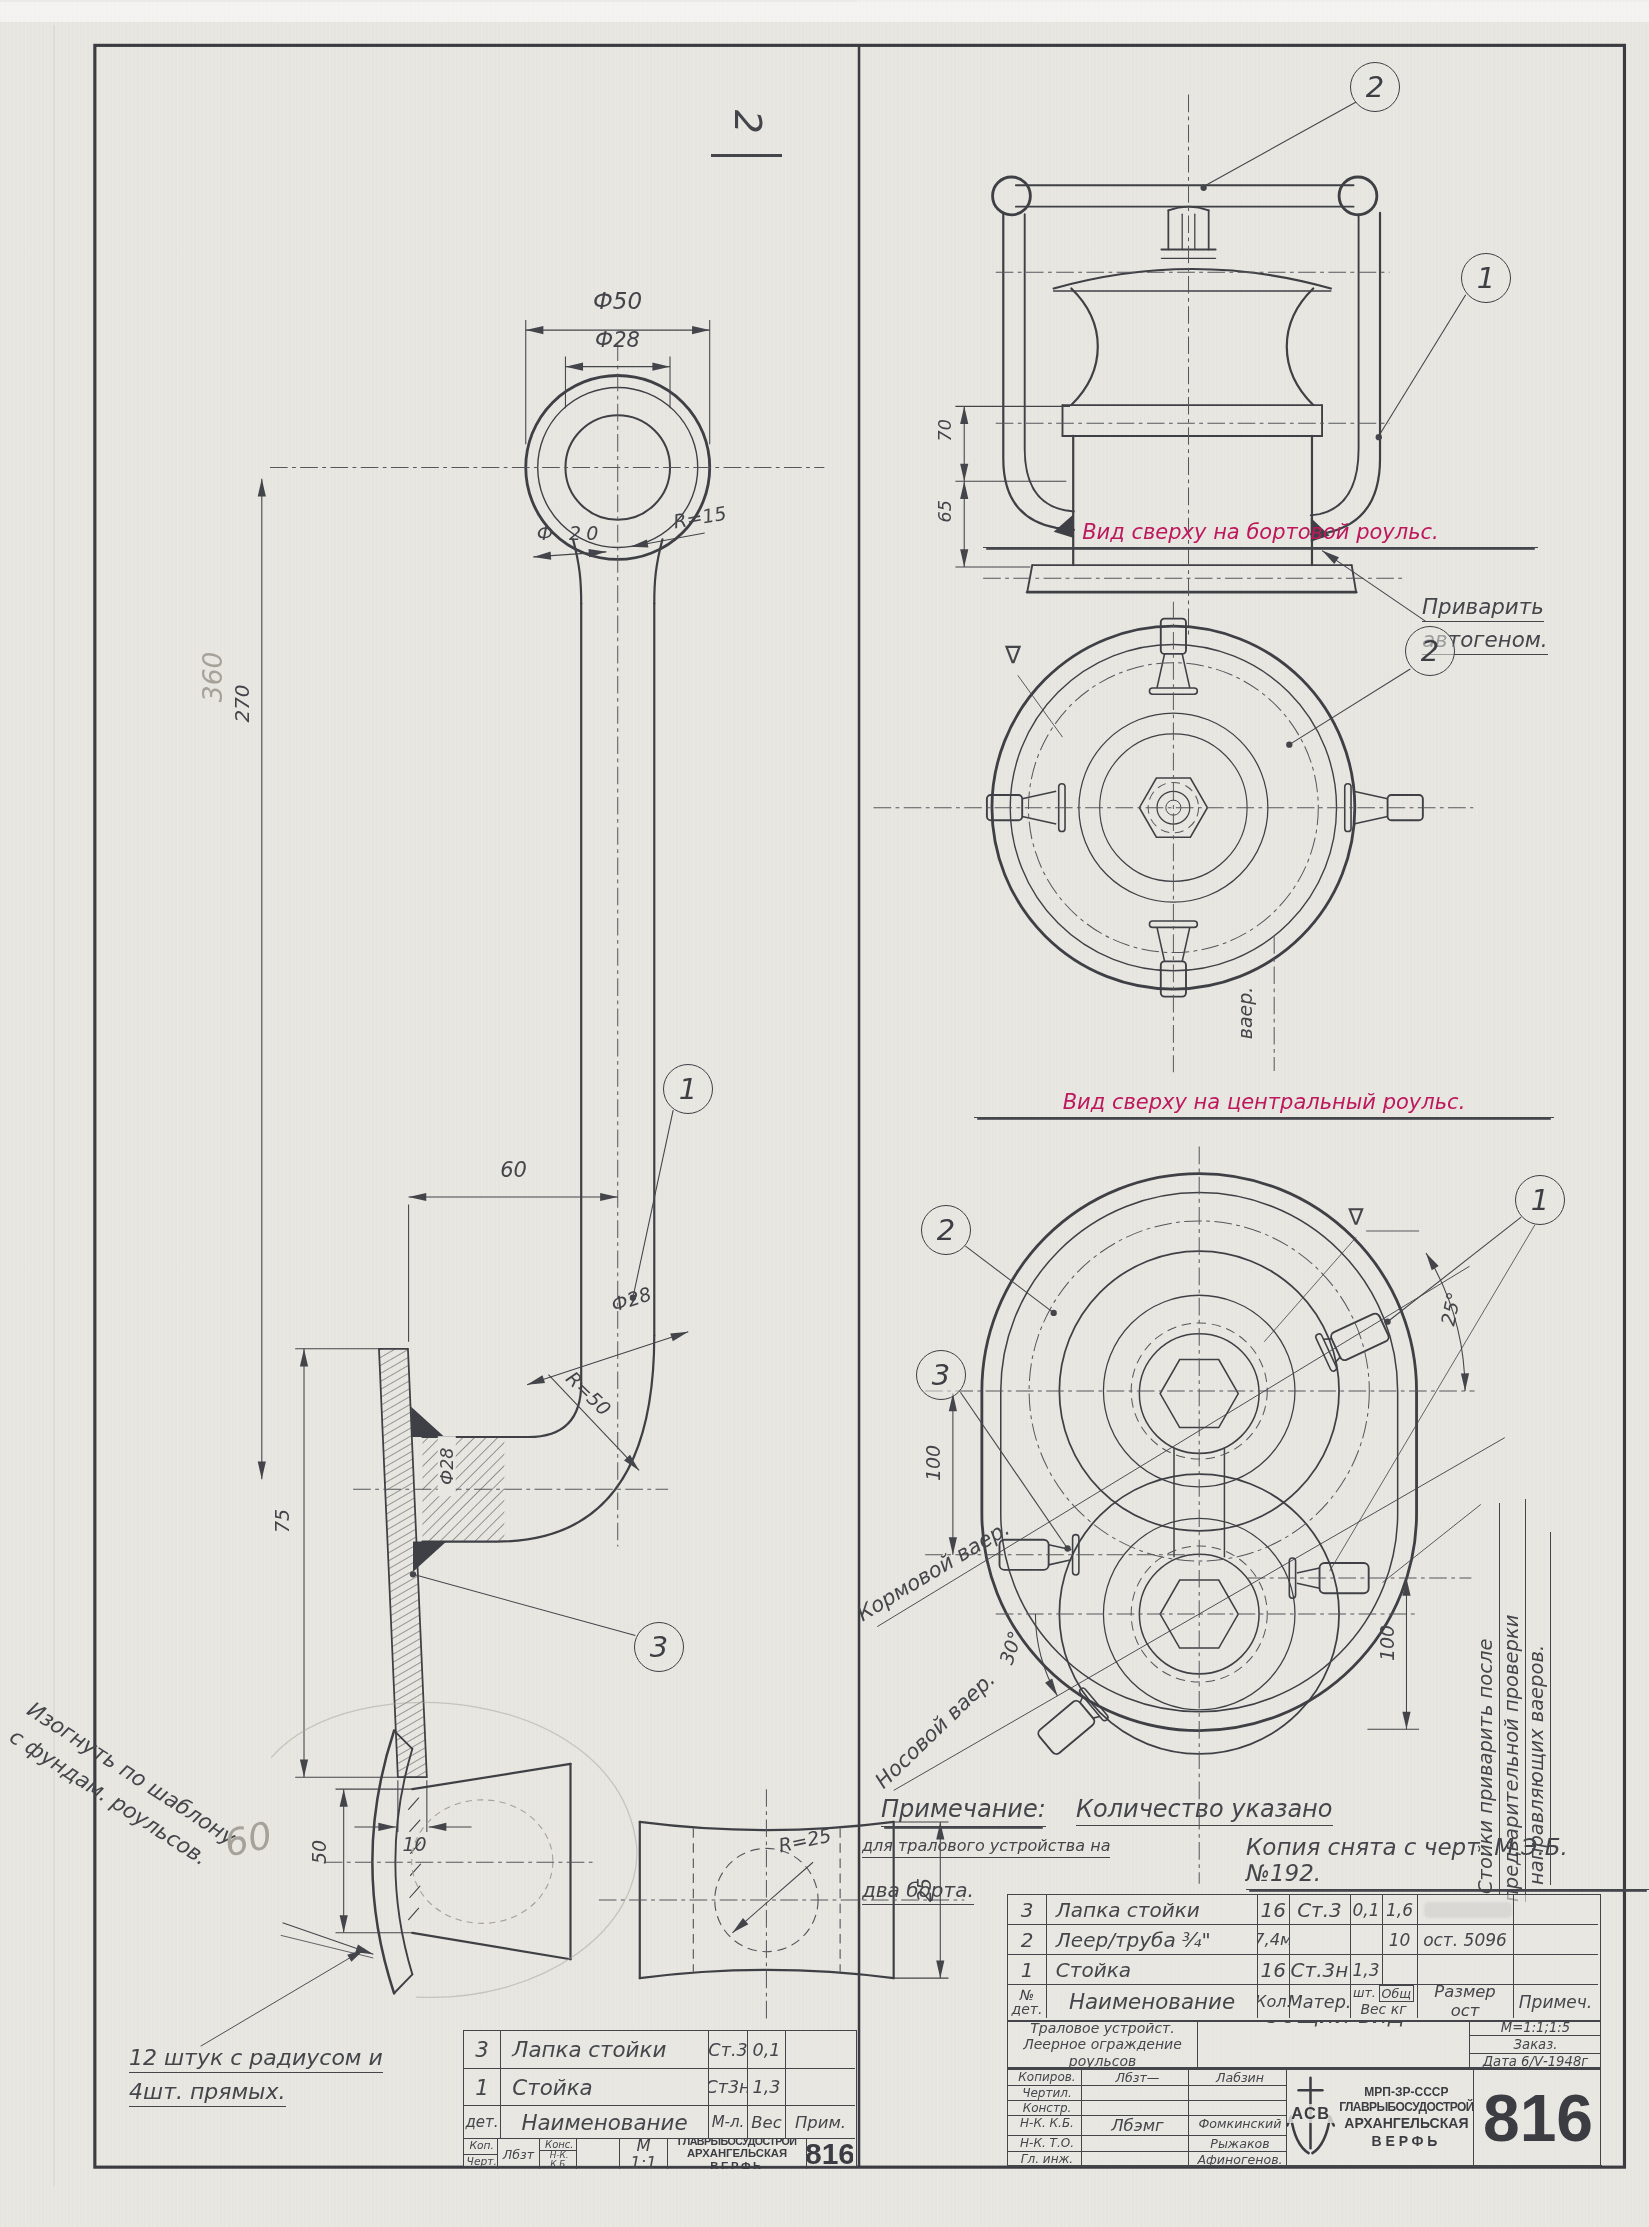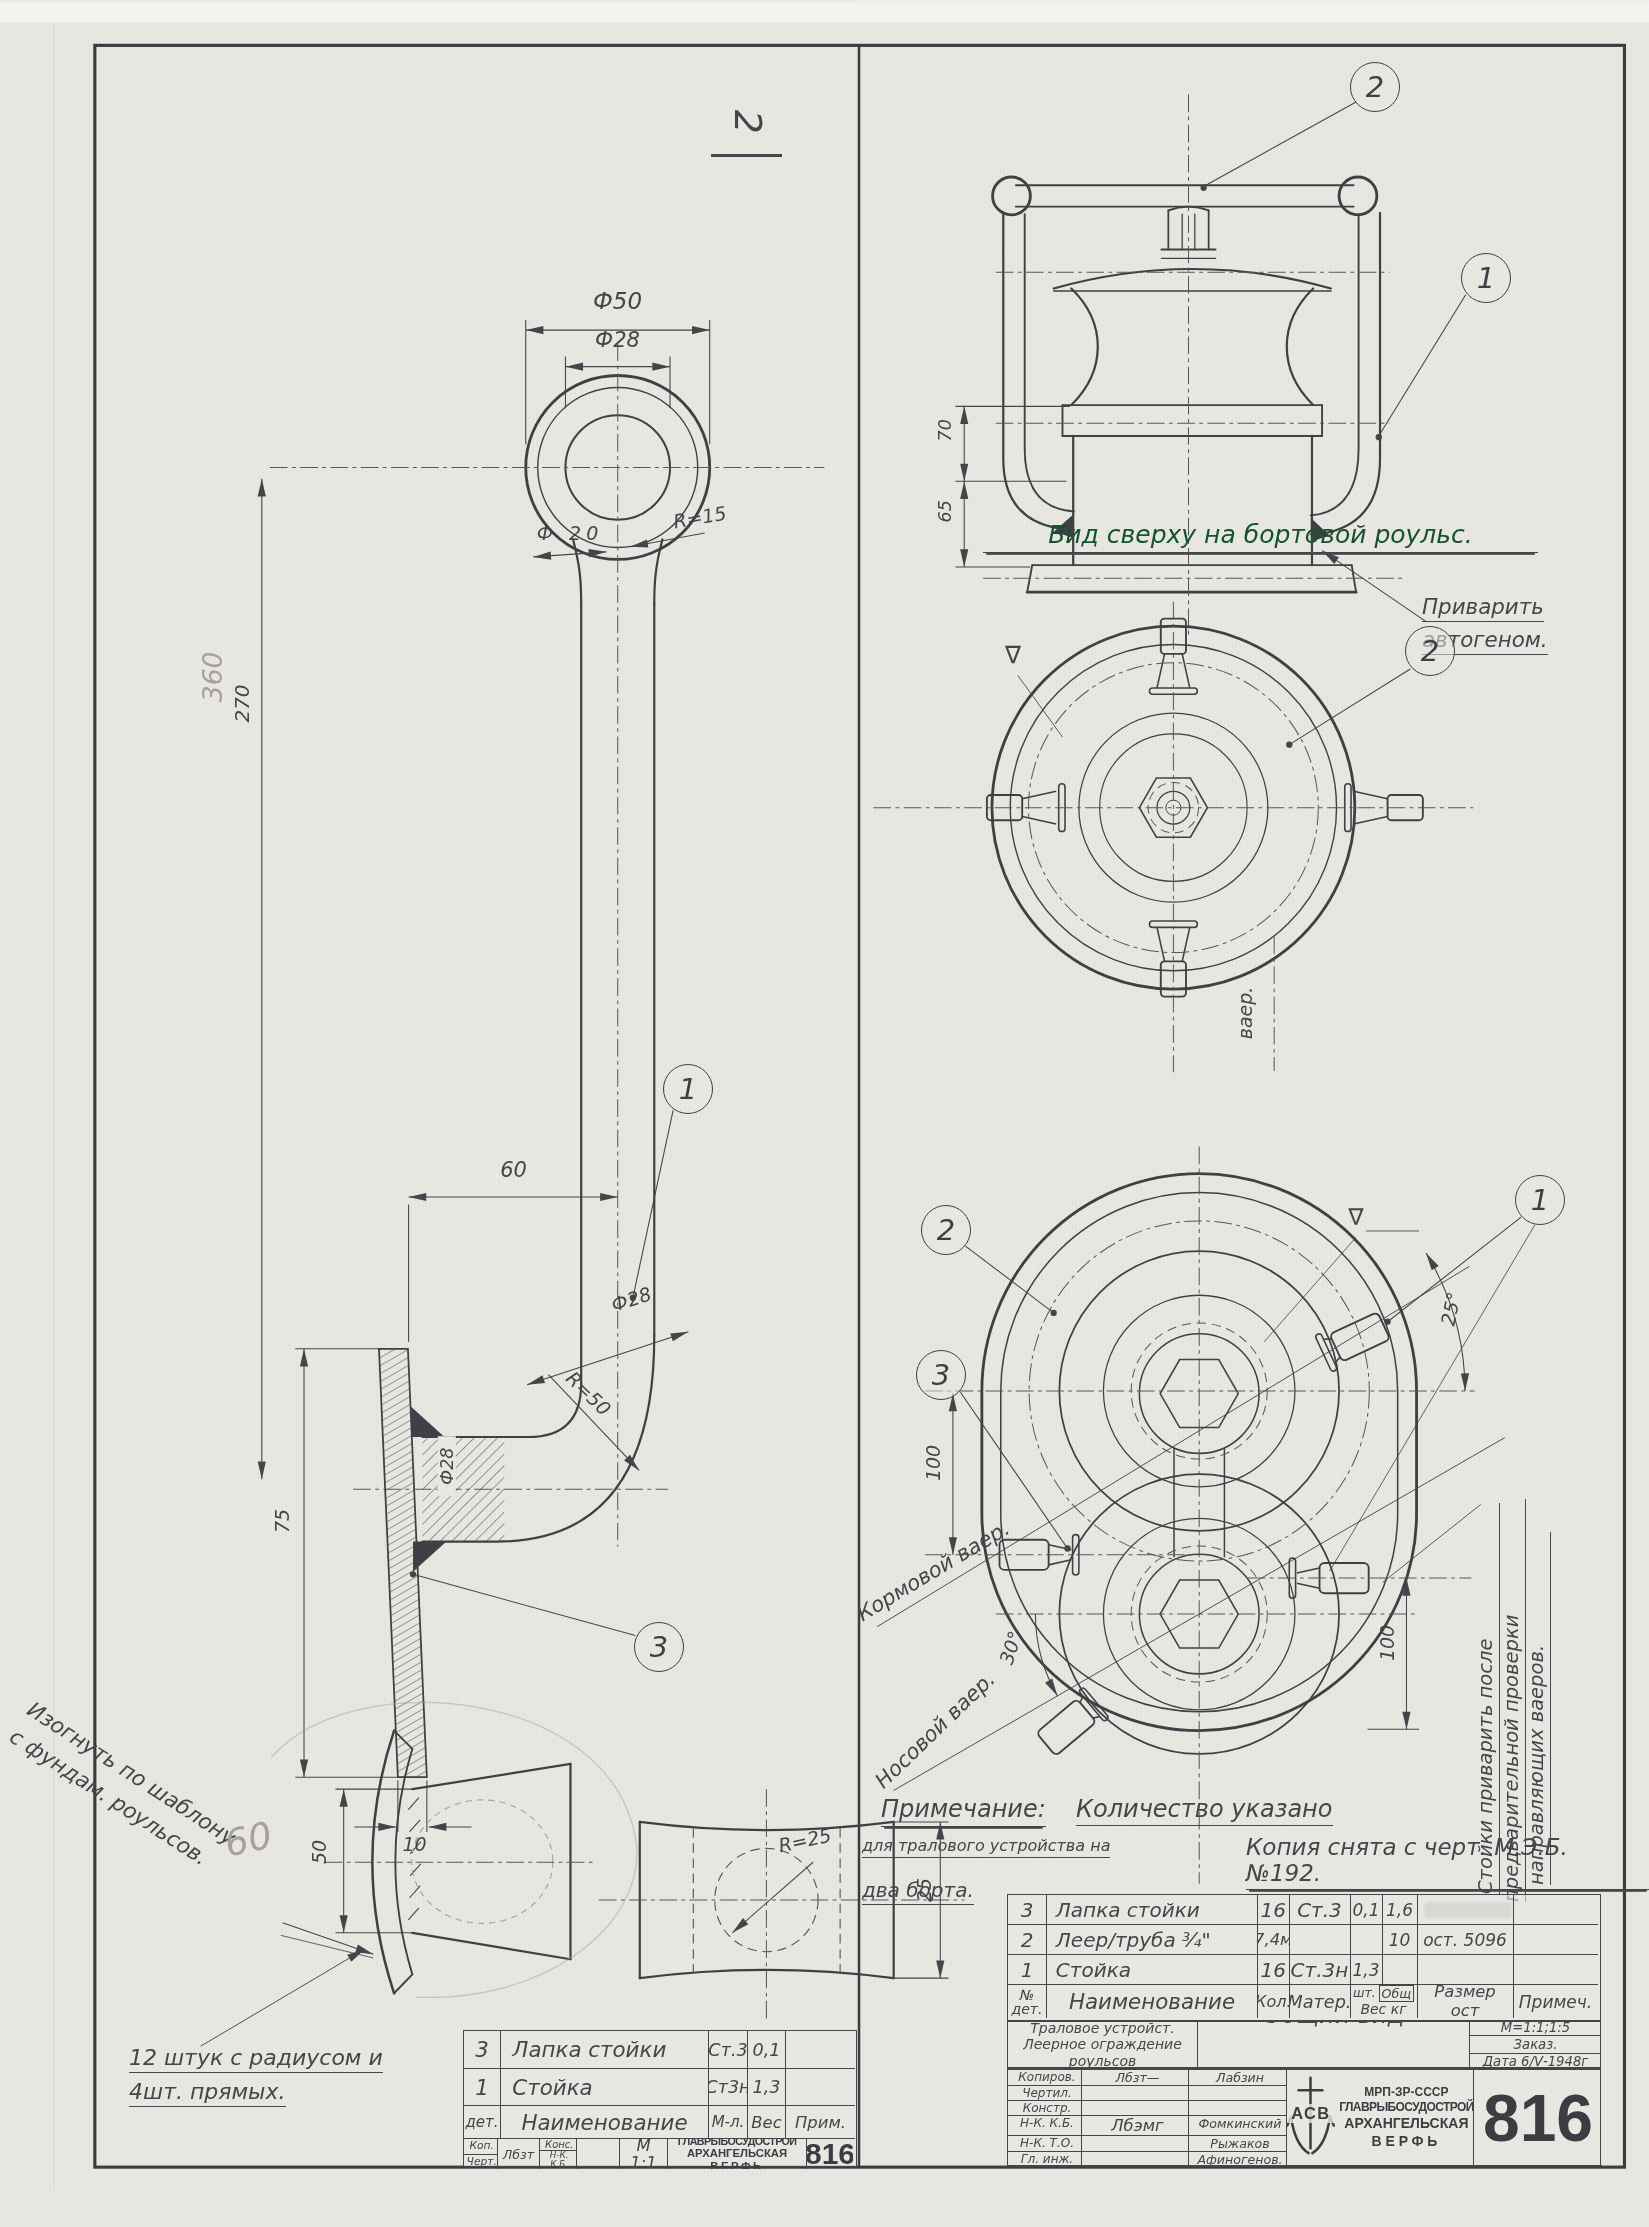--- a/index.html
+++ b/index.html
@@ -11,21 +11,21 @@
   svg.draw{position:absolute;left:0;top:0;}
   .hand{font-style:italic;color:#45464b;}
   .dim{position:absolute;font-style:italic;font-size:19px;color:#44454a;text-align:center;line-height:1.05;}
   .bg{background:#e8e7e2;}
   .rot{transform:rotate(-90deg);}
   .rotv{position:absolute;transform:rotate(-90deg);transform-origin:left top;font-style:italic;color:#45464b;}
   .balloon{position:absolute;width:48px;height:48px;border:1.9px solid #3e3f44;border-radius:50%;
            display:flex;align-items:center;justify-content:center;font-size:29px;font-style:italic;color:#3e3f44;background:rgba(232,231,226,.55);}
   .u{border-bottom:1.6px solid #45464b;padding-bottom:1.9px;}
   .uu{border-bottom:1.6px solid #45464b;padding-bottom:2.5px;box-shadow:0 5px 0 -3.2px #45464b;}
-  .title-h{position:absolute;font-style:italic;font-size:25px;color:#14532d;}
+  .title-h{position:absolute;font-style:italic;font-size:21px;color:#be185d;}
   .pencil{color:#a6a29a;}
   .tbl{position:absolute;box-sizing:border-box;border:1.9px solid #44454a;background:rgba(232,231,226,.6);}
   .tc{box-sizing:border-box;border-right:1.6px solid #44454a;border-bottom:1.6px solid #44454a;
       display:flex;align-items:center;justify-content:center;text-align:center;overflow:hidden;}
   .tc.last{border-right:none;}
   .tc.bot{border-bottom:none;}
   .stamp{font-family:"Liberation Sans",sans-serif;font-weight:bold;color:#3c3d42;}
   .crease{position:absolute;background:rgba(60,60,60,0.05);}
   .smudge{position:absolute;background:rgba(90,90,95,0.10);border-radius:5px;filter:blur(1.3px);}
 </style>
@@ -339,20 +339,21 @@
   <div class="abs hand" style="left:1422px;top:594px;font-size:21.4px;">
     <div class="u" style="display:inline-block;">Приварить</div><br>
     <div class="u" style="display:inline-block;margin-top:5px;">автогеном.</div>
   </div>
 
   <div class="title-h uu" style="left:983px;top:520px;width:555px;text-align:center;">Вид сверху на бортовой роульс.</div>
   <div class="balloon" style="left:1405px;top:626px;">2</div>
   <div class="dim" style="left:994px;top:643px;width:38px;font-size:24px;">∇</div>
   <div class="dim rot" style="left:1211px;top:1003px;width:69px;font-size:19px;">ваер.</div>
 
+  <div class="title-h uu" style="left:974px;top:1090px;width:580px;text-align:center;">Вид сверху на центральный роульс.</div>
   <div class="balloon" style="left:921px;top:1205px;">2</div>
   <div class="balloon" style="left:916px;top:1350px;">3</div>
   <div class="balloon" style="left:1515px;top:1175px;">1</div>
   <div class="dim" style="left:1337px;top:1205px;width:38px;font-size:23px;">∇</div>
   <div class="dim rot" style="left:902px;top:1453px;width:63px;">100</div>
   <div class="dim rot" style="left:1356px;top:1633px;width:63px;">100</div>
   <div class="dim" style="left:1423px;top:1299px;width:57px;transform:rotate(-78deg);">25°</div>
   <div class="dim" style="left:983px;top:1638px;width:57px;transform:rotate(-72deg);">30°</div>
   <div class="abs hand" style="left:865px;top:1602px;width:208px;font-size:21px;transform:rotate(-31deg);transform-origin:left bottom;">Кормовой ваер.</div>
   <div class="abs hand" style="left:887px;top:1769px;width:208px;font-size:21px;transform:rotate(-44deg);transform-origin:left bottom;">Носовой ваер.</div>

